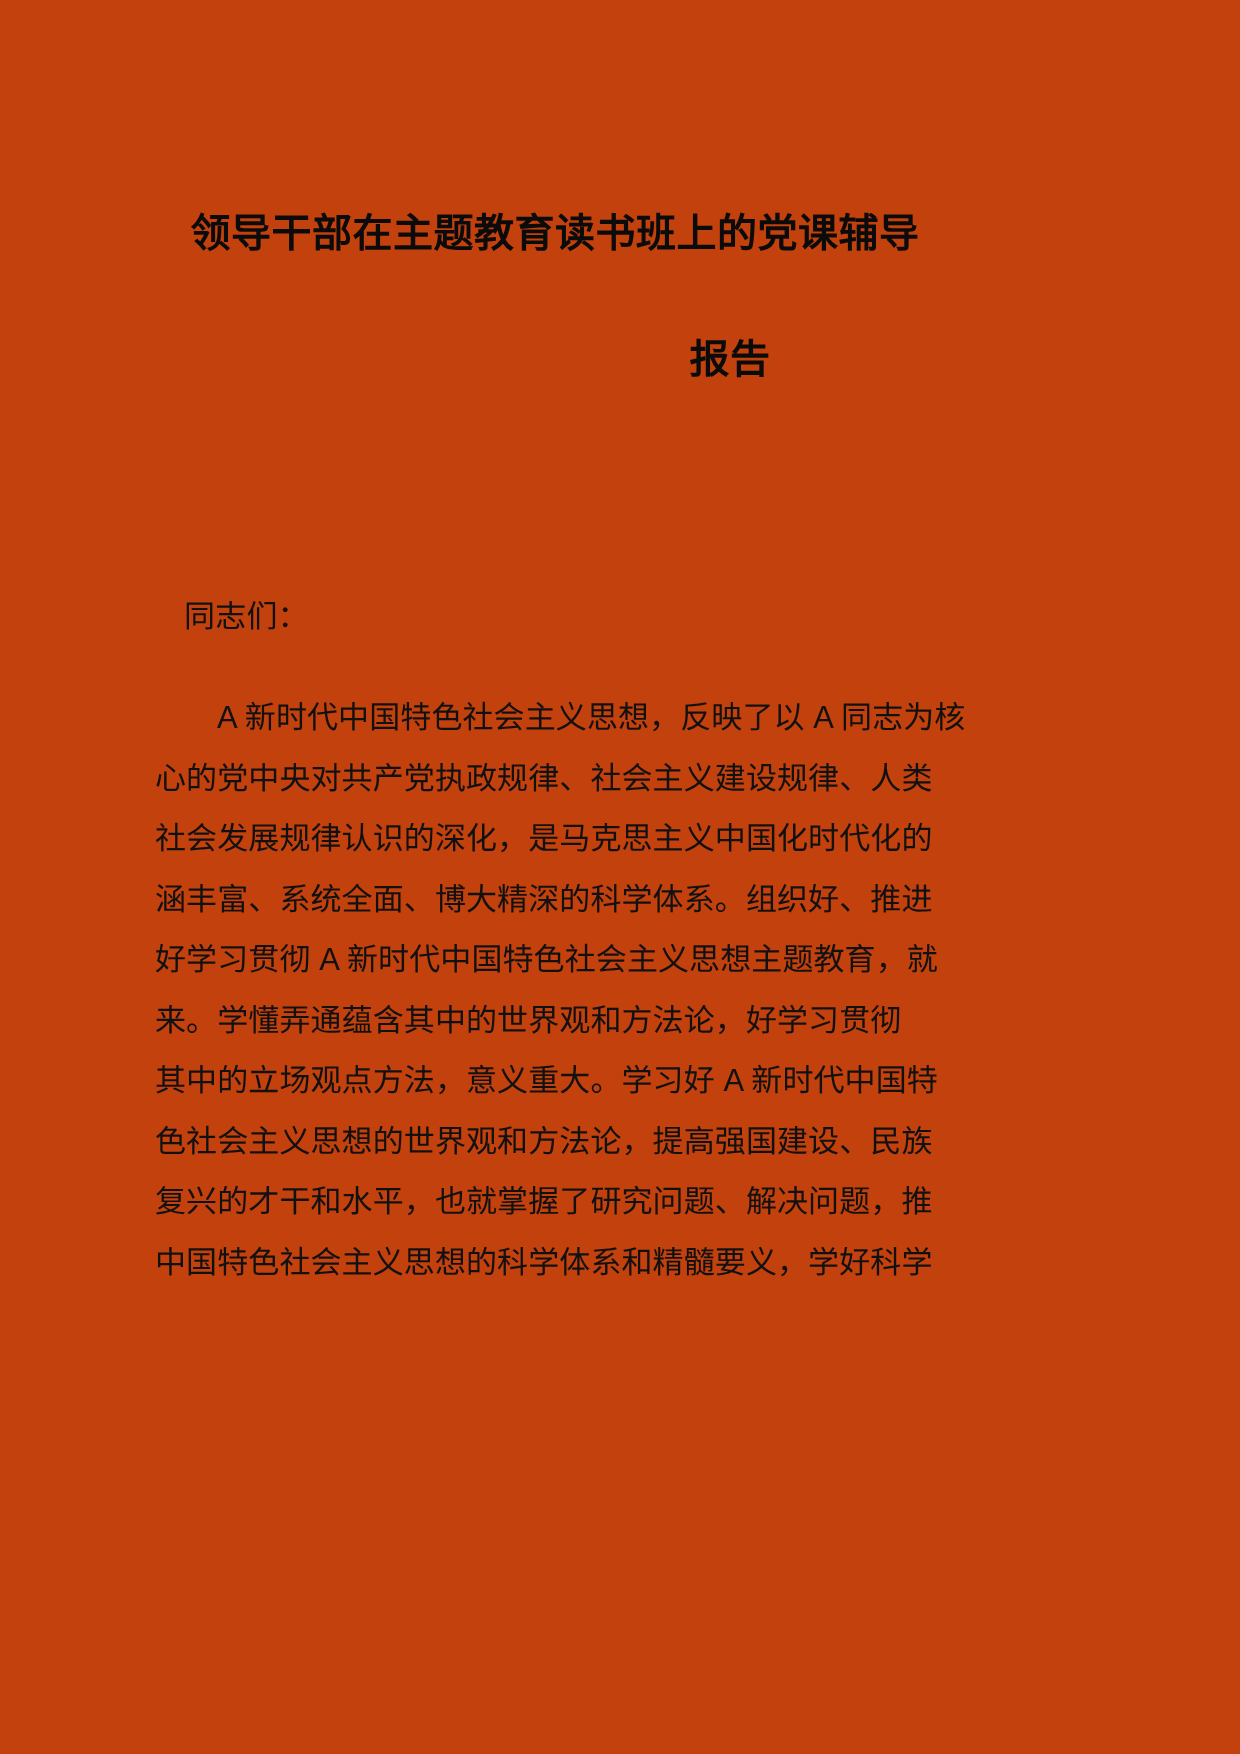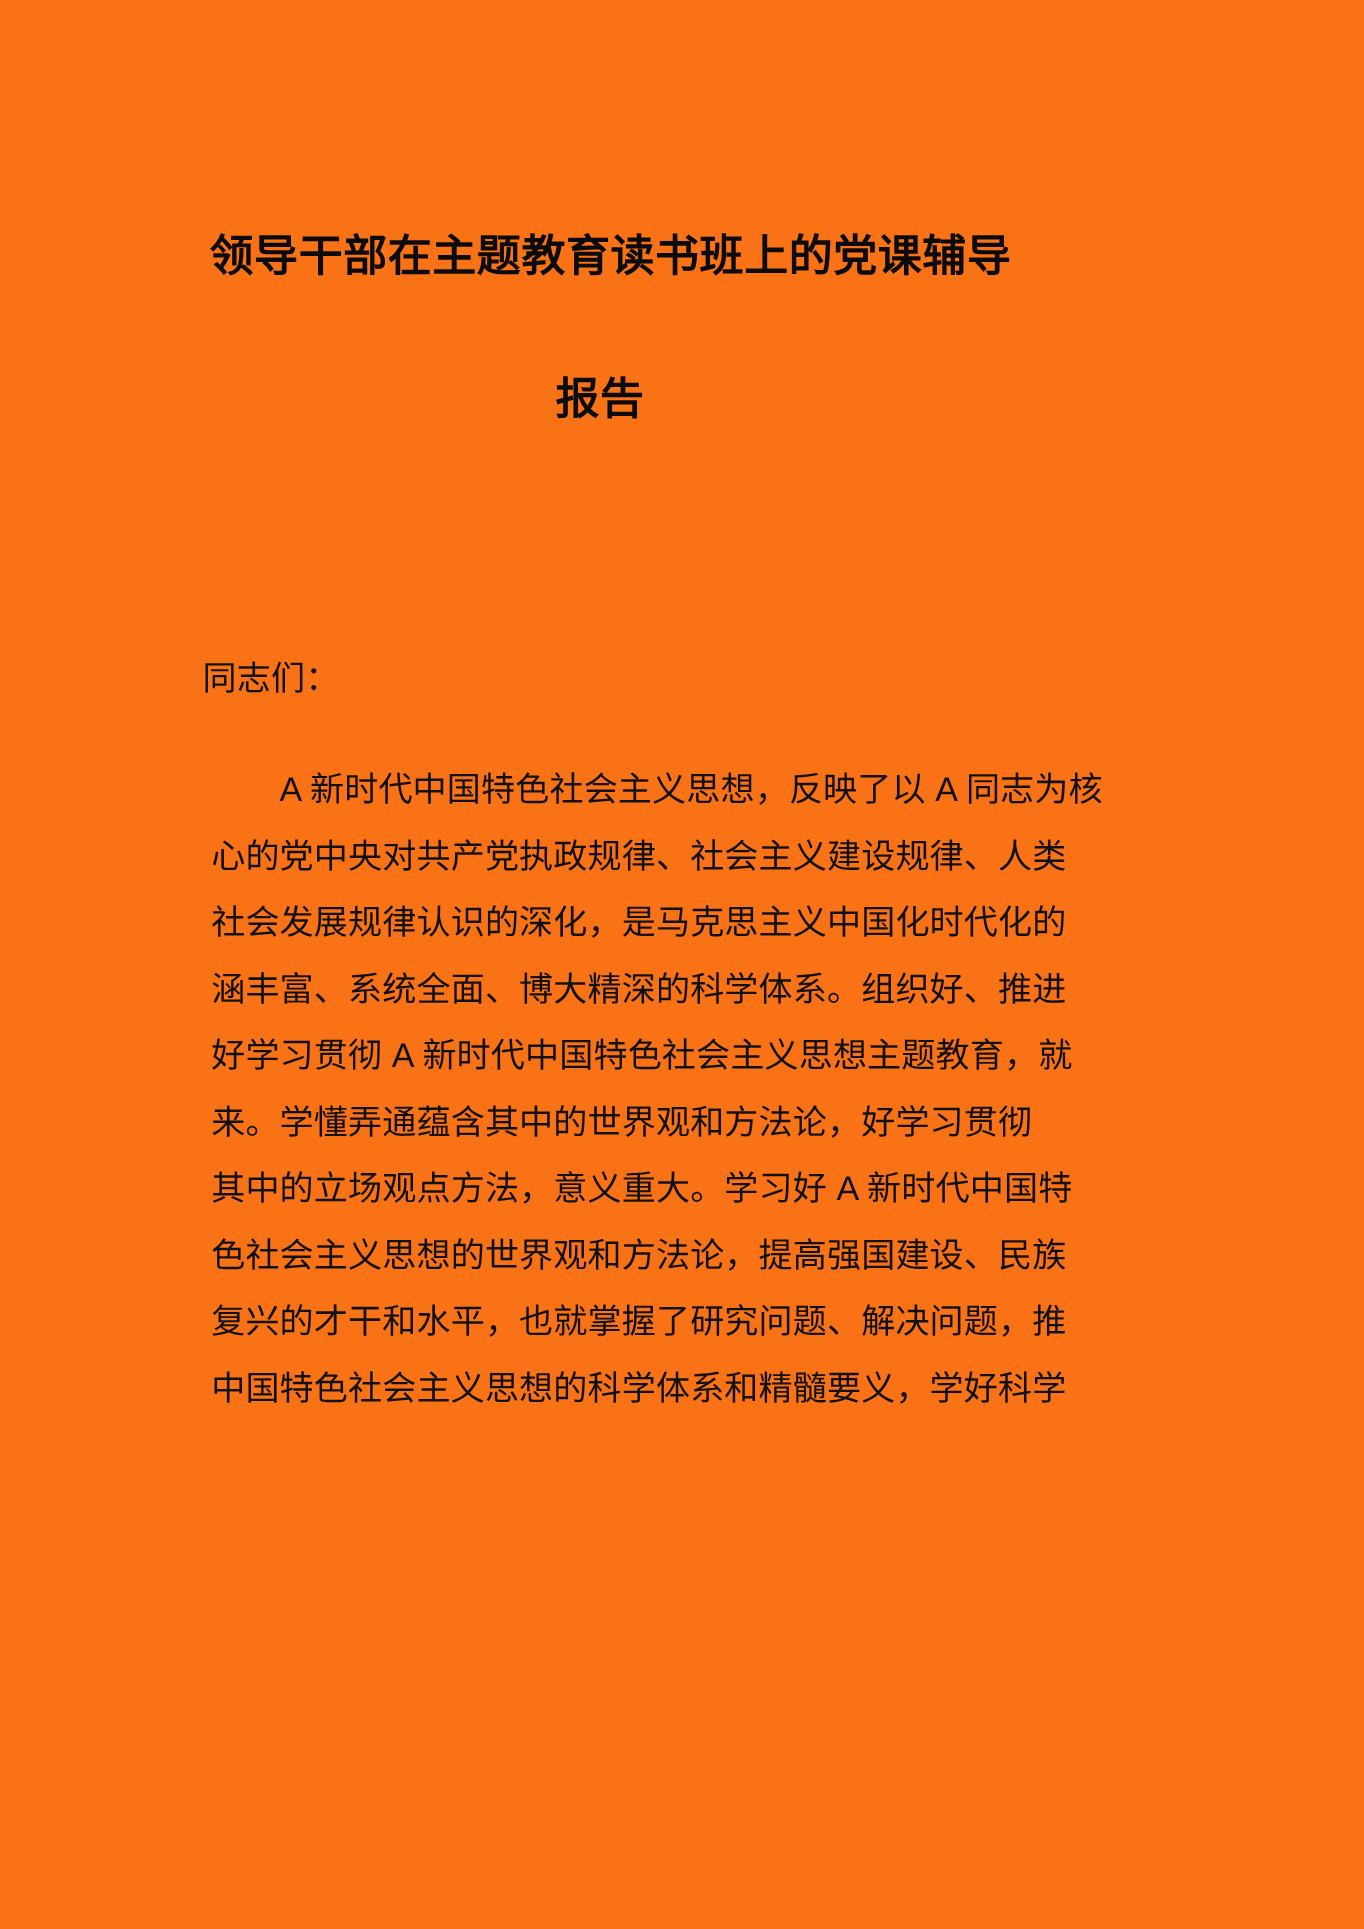--- a/index.html
+++ b/index.html
@@ -14,21 +14,21 @@
     overflow: hidden;
     font-family: "Liberation Sans", "DejaVu Sans", sans-serif;
     color: #000000;
     -webkit-font-smoothing: antialiased;
   }
 
   .page {
     position: relative;
     width: 1240px;
     height: 1754px;
-    background: #f97316;
+    background: #c2410c;
     box-sizing: border-box;
     padding: 0;
   }
 
   .doc-body {
     position: absolute;
     left: 155px;
     top: 0;
     width: 800px;
   }
@@ -44,22 +44,23 @@
     font-size: 40px;
     font-weight: bold;
     line-height: 130px;
     letter-spacing: 0.5px;
     color: #0b0b0b;
     white-space: nowrap;
     text-align: center;
   }
 
   .title-line.second {
-    text-align: left;
+    text-align: center;
     padding-left: 350px;
+    font-family: Liberation Mono, monospace;
   }
 
   
   .salutation {
     margin-top: 160px;
     font-size: 31px;
     line-height: 58px;
     color: #111111;
     letter-spacing: 0.2px;
     margin-left: 29px;
@@ -72,21 +73,20 @@
     color: #111111;
     letter-spacing: 0.1px;
     text-align: justify;
     text-justify: inter-character;
     word-break: break-all;
   }
 
   .para .line {
     display: block;
     white-space: nowrap;
-    margin-left: 37px;
   }
 
   .para .line.indent {
     text-indent: 62px;
   }
 </style>
 </head>
 <body>
 
 <div class="page">

